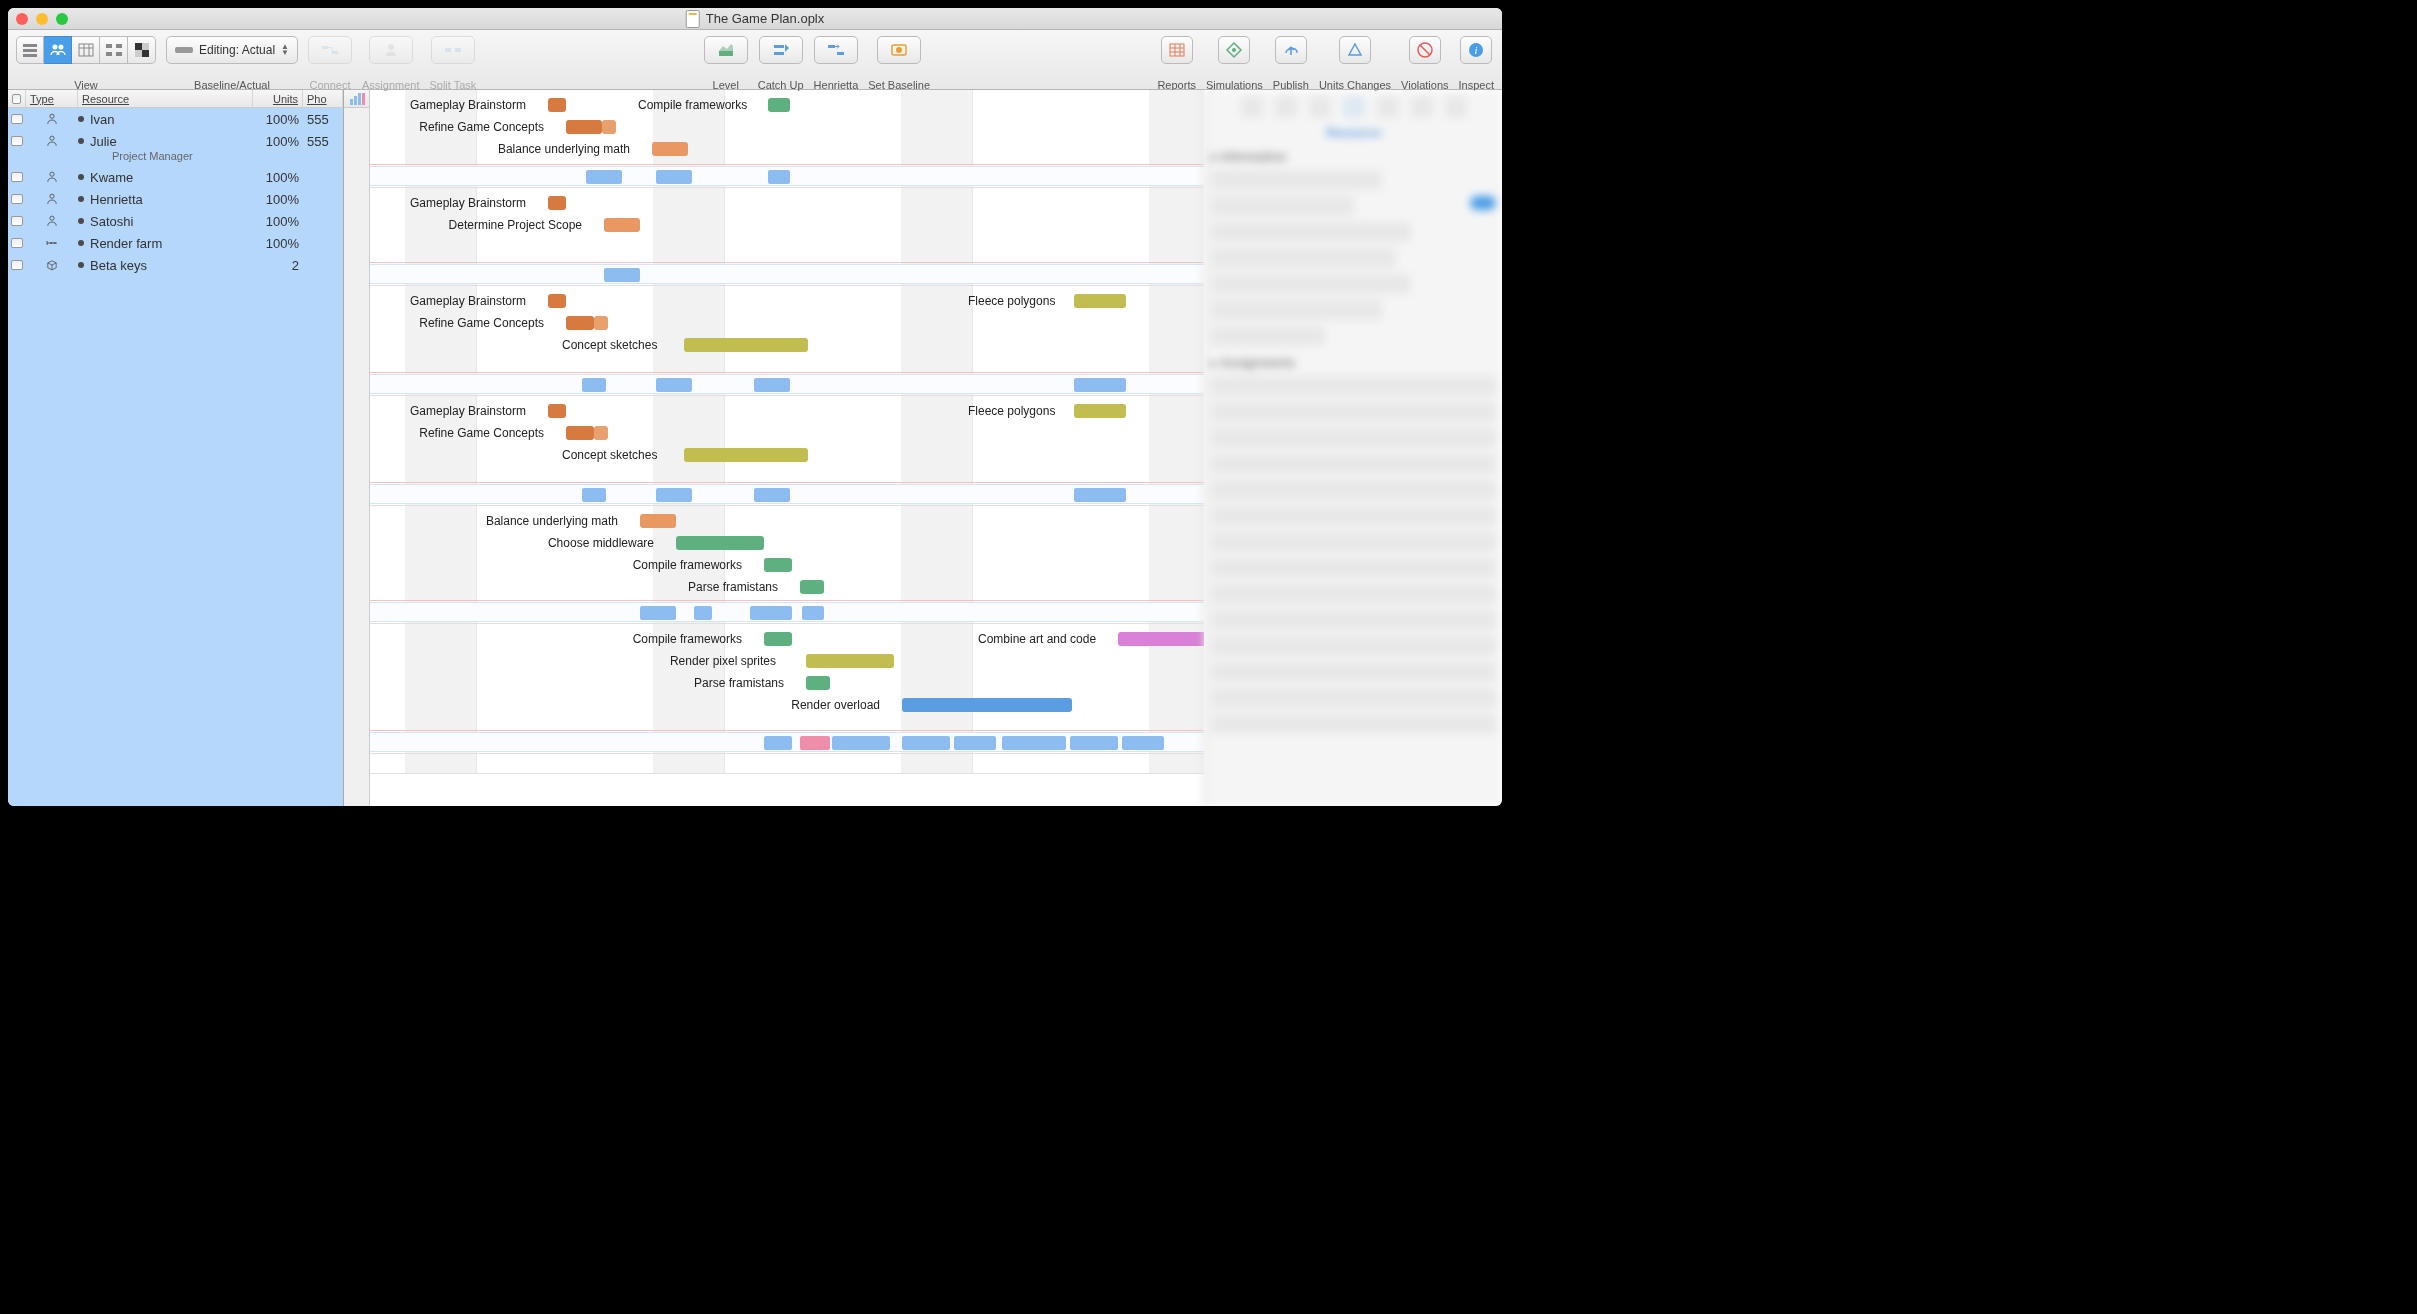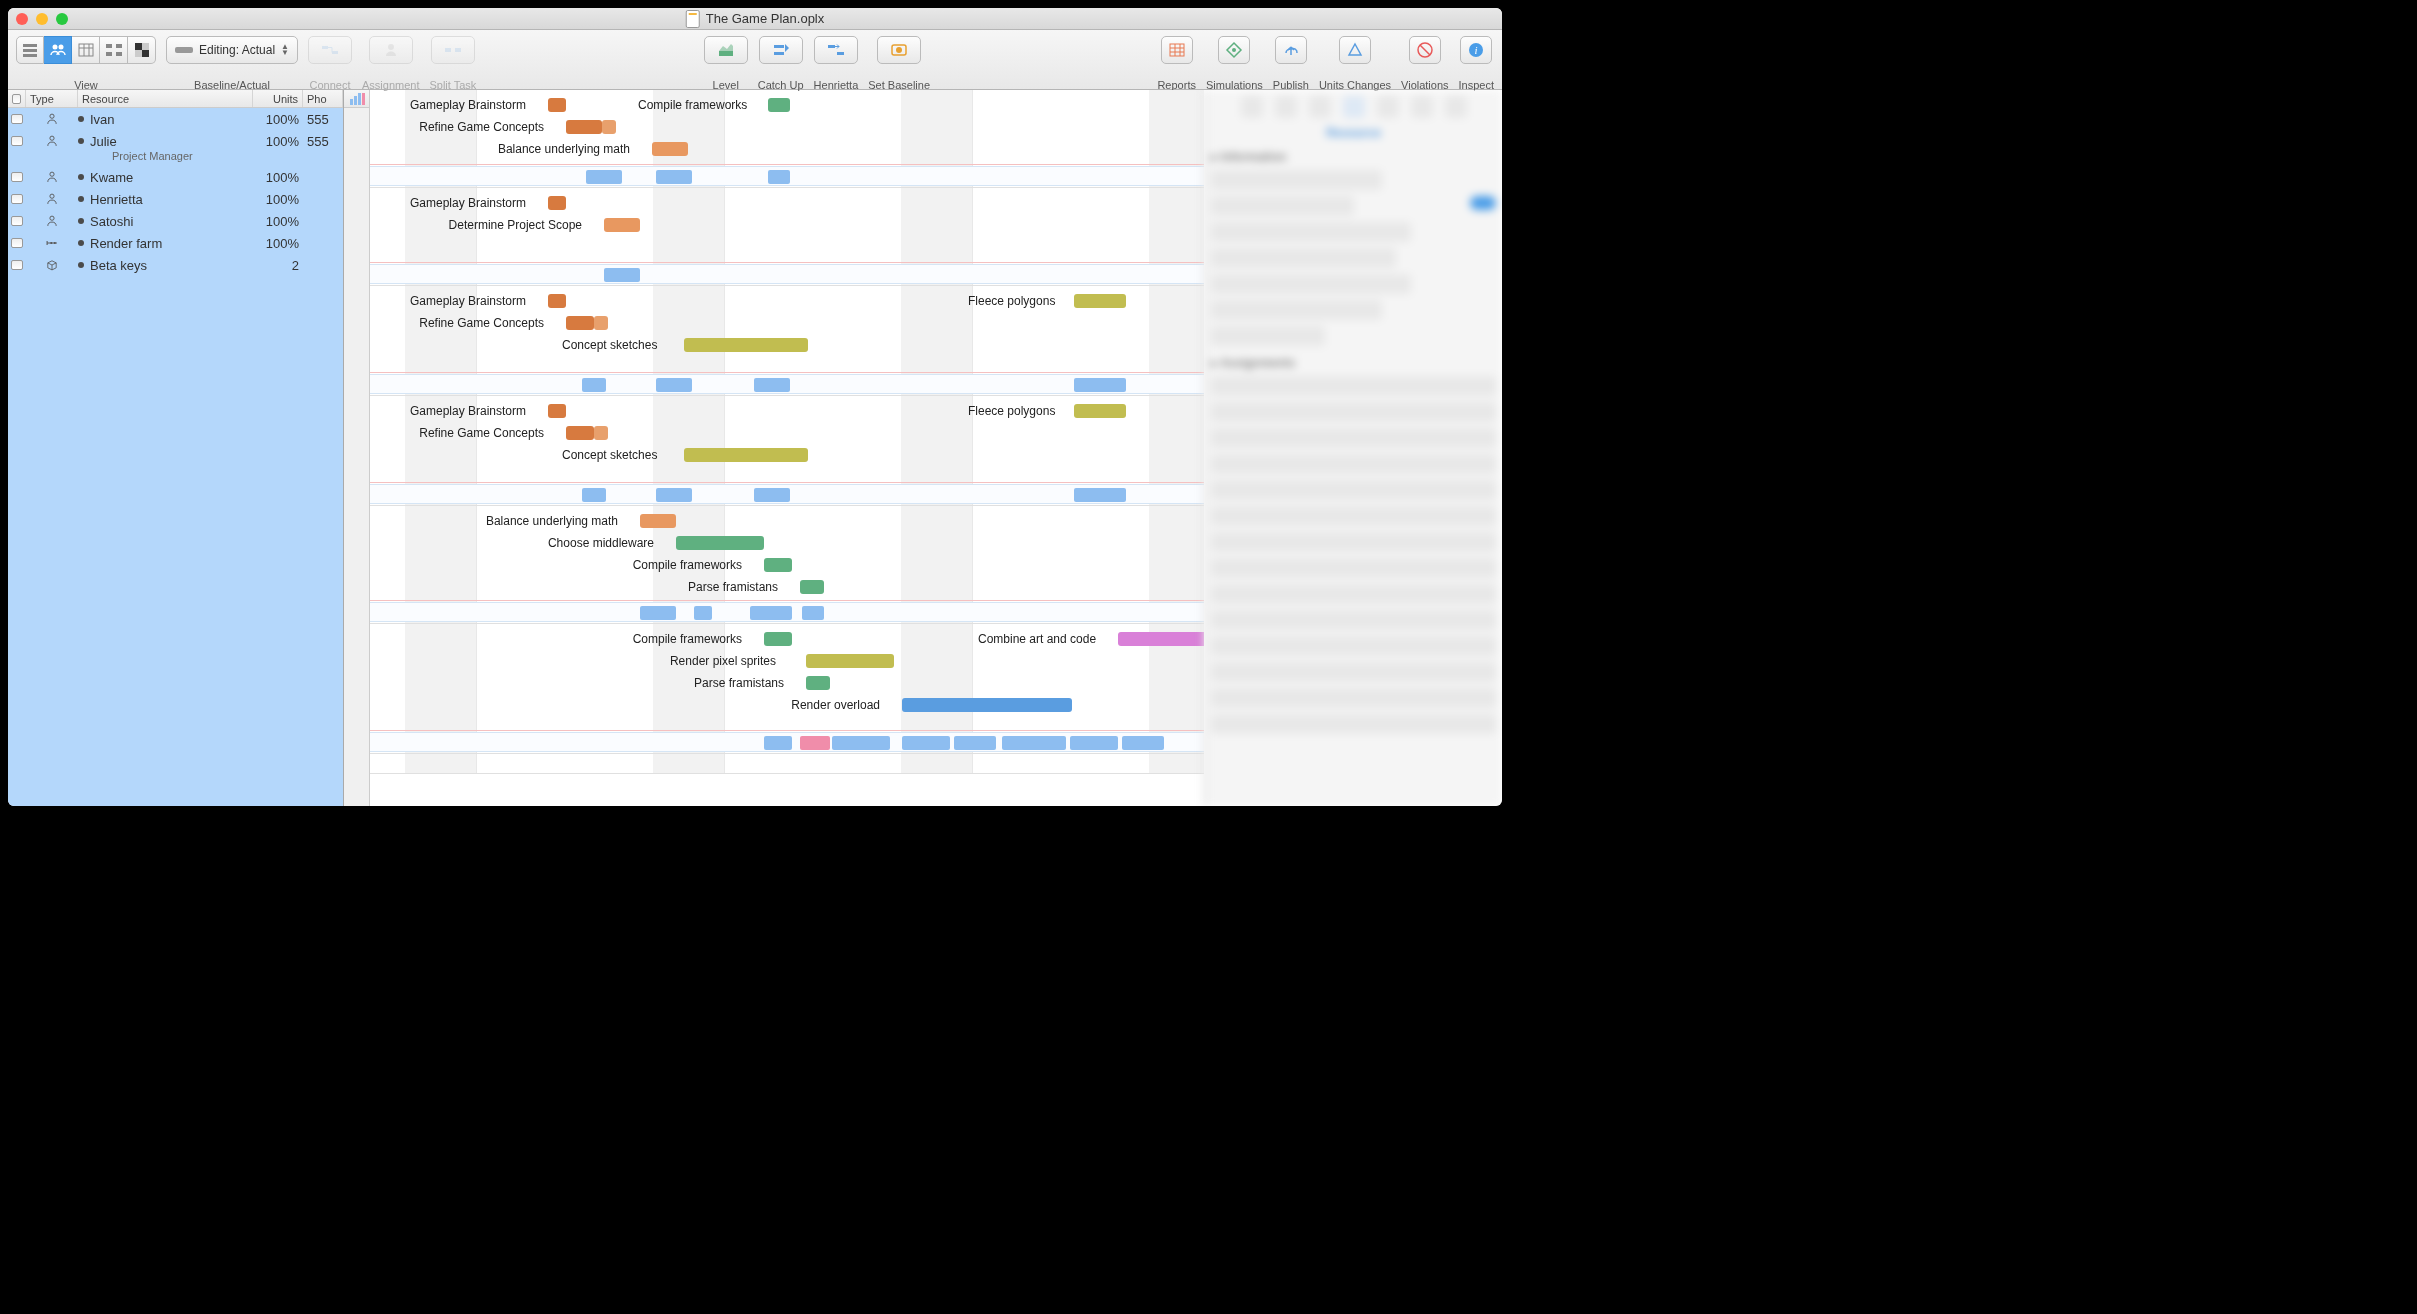--- a/index.html
+++ b/index.html
@@ -24,21 +24,21 @@
 .tb-btn + .tb-btn { border-left: none; }
 .tb-btn.dim svg, .tb-btn.dim { opacity: 0.4; }
 .tb-label { font-size: 11px; color: #555; }
 .segdrop { height: 28px; background: linear-gradient(#fdfdfd,#e8e8e8); border: 1px solid #bbb; border-radius: 5px; display: flex; align-items: center; padding: 0 8px; gap: 6px; cursor: pointer; font-size: 12px; }
 .segdrop .bar { width: 18px; height: 6px; background: #999; border-radius: 2px; }
 .updn { display:flex; flex-direction:column; font-size:8px; line-height:6px; color:#666; }
 .spacer { flex: 1; }
 .icon-svg { width: 20px; height: 20px; }
 .content { flex: 1; display: flex; overflow: hidden; }
 .left-pane { width: 336px; background: #b4d7fb; border-right: 1px solid #aaa; display: flex; flex-direction: column; }
-.lp-header { height: 18px; background: linear-gradient(#f6f6f6,#e8e8e8); display: flex; font-size: 11px; color: #444; border-bottom: 1px solid #ccc; }
+.lp-header { height: 18px; background: linear-gradient(#f6f6f6,#e8e8e8); display: flex; font-size: 11px; color: #444; border-bottom: 1px solid #ccc; text-decoration: underline; }
 .lp-h-col { border-right: 1px solid #d5d5d5; padding: 2px 4px; display: flex; align-items: center; }
 .col-grip { width: 18px; justify-content: center; }
 .col-type { width: 52px; }
 .col-res { flex: 1; }
 .col-units { width: 50px; justify-content: flex-end; }
 .col-pho { width: 40px; }
 .lp-row { height: 22px; display: flex; align-items: center; font-size: 13px; padding: 0; }
 .lp-row .grip { width: 18px; display: flex; justify-content: center; }
 .grip-icon { width: 12px; height: 10px; border: 1px solid #999; border-radius: 2px; background: linear-gradient(#eee,#fff); }
 .lp-row .typecol { width: 52px; display: flex; justify-content: center; }

